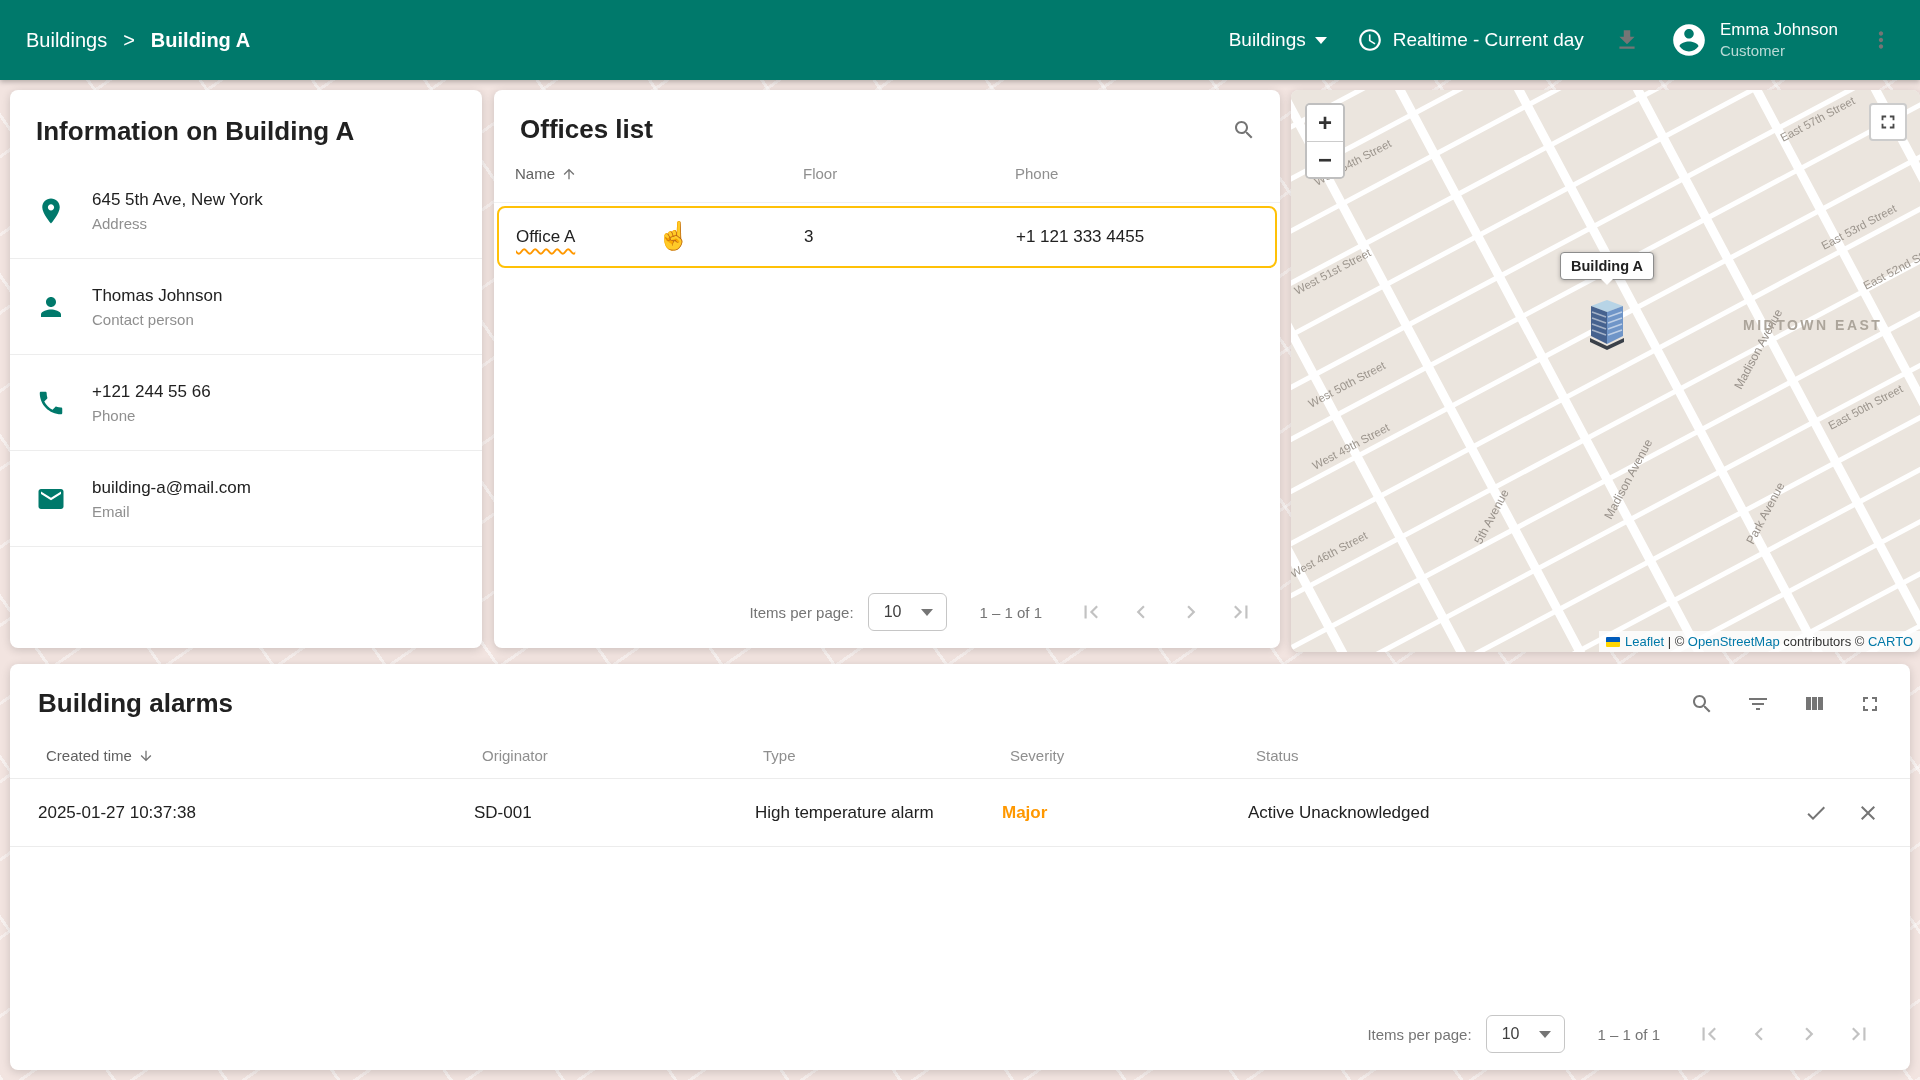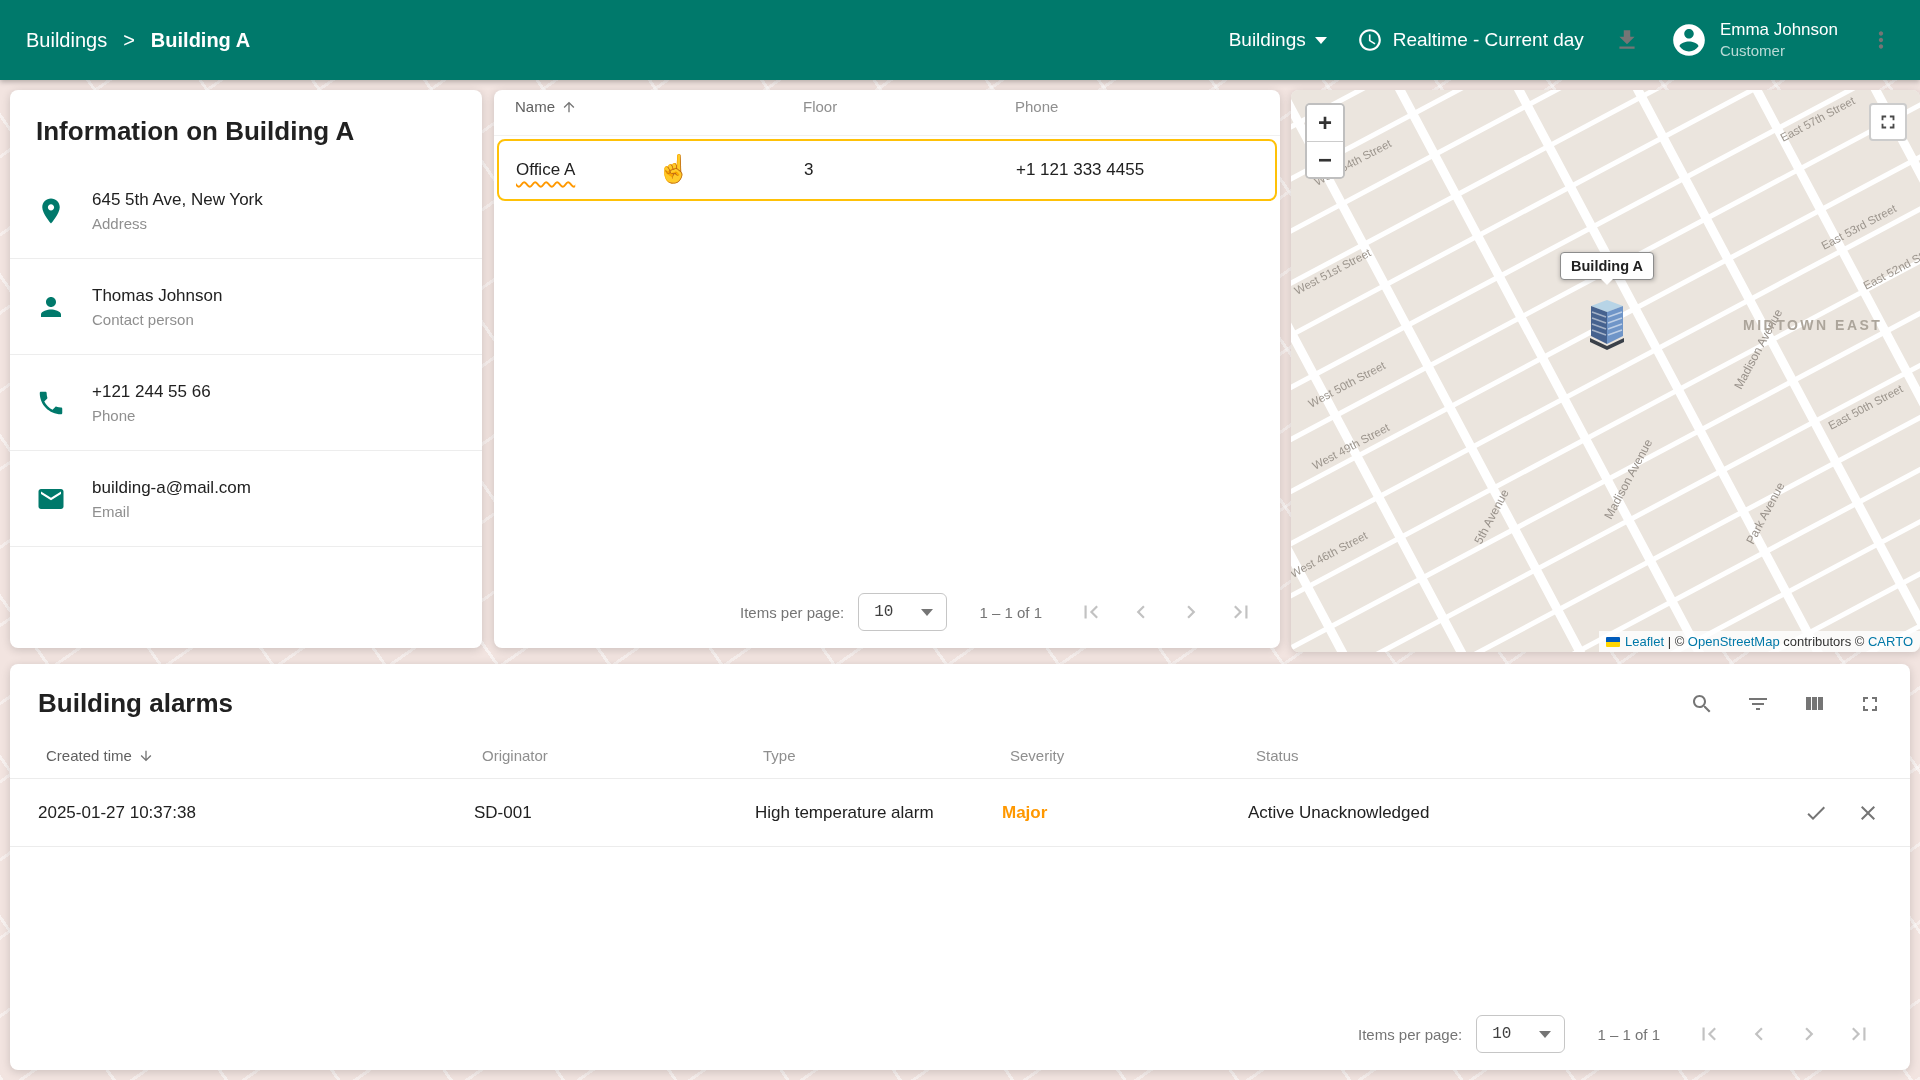--- a/index.html
+++ b/index.html
@@ -80,22 +80,22 @@
 
   
   .paginator {
     position:absolute; bottom:0; left:0; right:0; height:72px;
     display:flex; align-items:center; justify-content:flex-end;
     color:#757575; font-size:15px; padding-right:26px;
   }
   .alarms-card .paginator { padding-right:38px; }
   .pp-label { margin-right:14px; }
   .pp-select {
-    display:flex; align-items:center; gap:28px; border:1px solid #c6c6c6; border-radius:6px;
-    padding:9px 13px 9px 15px; font-size:16px; color:#3f3f3f; margin-right:32px; cursor:pointer; background:#fff;font-family:Liberation Mono, monospace;
+    display:flex; align-items:center; gap:20px; border:1px solid #c6c6c6; border-radius:6px;
+    padding:9px 13px 9px 15px; font-size:16px; color:#3f3f3f; margin-right:32px; cursor:pointer; background:#fff;
   }
   .caret-gray { width:0; height:0; border-left:6px solid transparent; border-right:6px solid transparent; border-top:7px solid #757575; }
   .pp-range { margin-right:36px; }
   .pp-nav { display:flex; align-items:center; gap:24px; }
   .pp-nav .icon-btn svg { fill:#c2c2c2; }
 
   
   .a-head { display:flex; align-items:center; padding:24px 28px 14px; }
   .a-icons { margin-left:auto; display:flex; align-items:center; gap:32px; }
   .a-header {
@@ -239,20 +239,30 @@
         </svg>
     </span>
     <div>
       <div class="info-value">building-a@mail.com</div>
       <div class="info-label">Email</div>
     </div>
   </div>
 </section>
 
 <section class="card offices-card">
+  <div class="card-head">
+    <h2 class="card-title">Offices list</h2>
+    <button class="icon-btn">
+      <span>
+        <svg width="24" height="24" viewBox="0 0 24 24" fill="#757575">
+            <path d="M15.5 14h-.79l-.28-.27C15.41 12.59 16 11.11 16 9.5 16 5.91 13.09 3 9.5 3S3 5.91 3 9.5 5.91 16 9.5 16c1.61 0 3.09-.59 4.23-1.57l.27.28v.79l5 4.99L20.49 19l-4.99-5zm-6 0C7.01 14 5 11.99 5 9.5S7.01 5 9.5 5 14 7.01 14 9.5 11.99 14 9.5 14z"></path>
+          </svg>
+      </span>
+    </button>
+  </div>
   <div class="o-header">
     <span class="sort-head">
       <span>Name</span>
       <svg width="16" height="16" viewBox="0 0 24 24">
           <path d="M4 12l1.41 1.41L11 7.83V20h2V7.83l5.58 5.58L20 12l-8-8-8 8z"></path>
         </svg>
     </span>
     <span>Floor</span>
     <span>Phone</span>
   </div>

